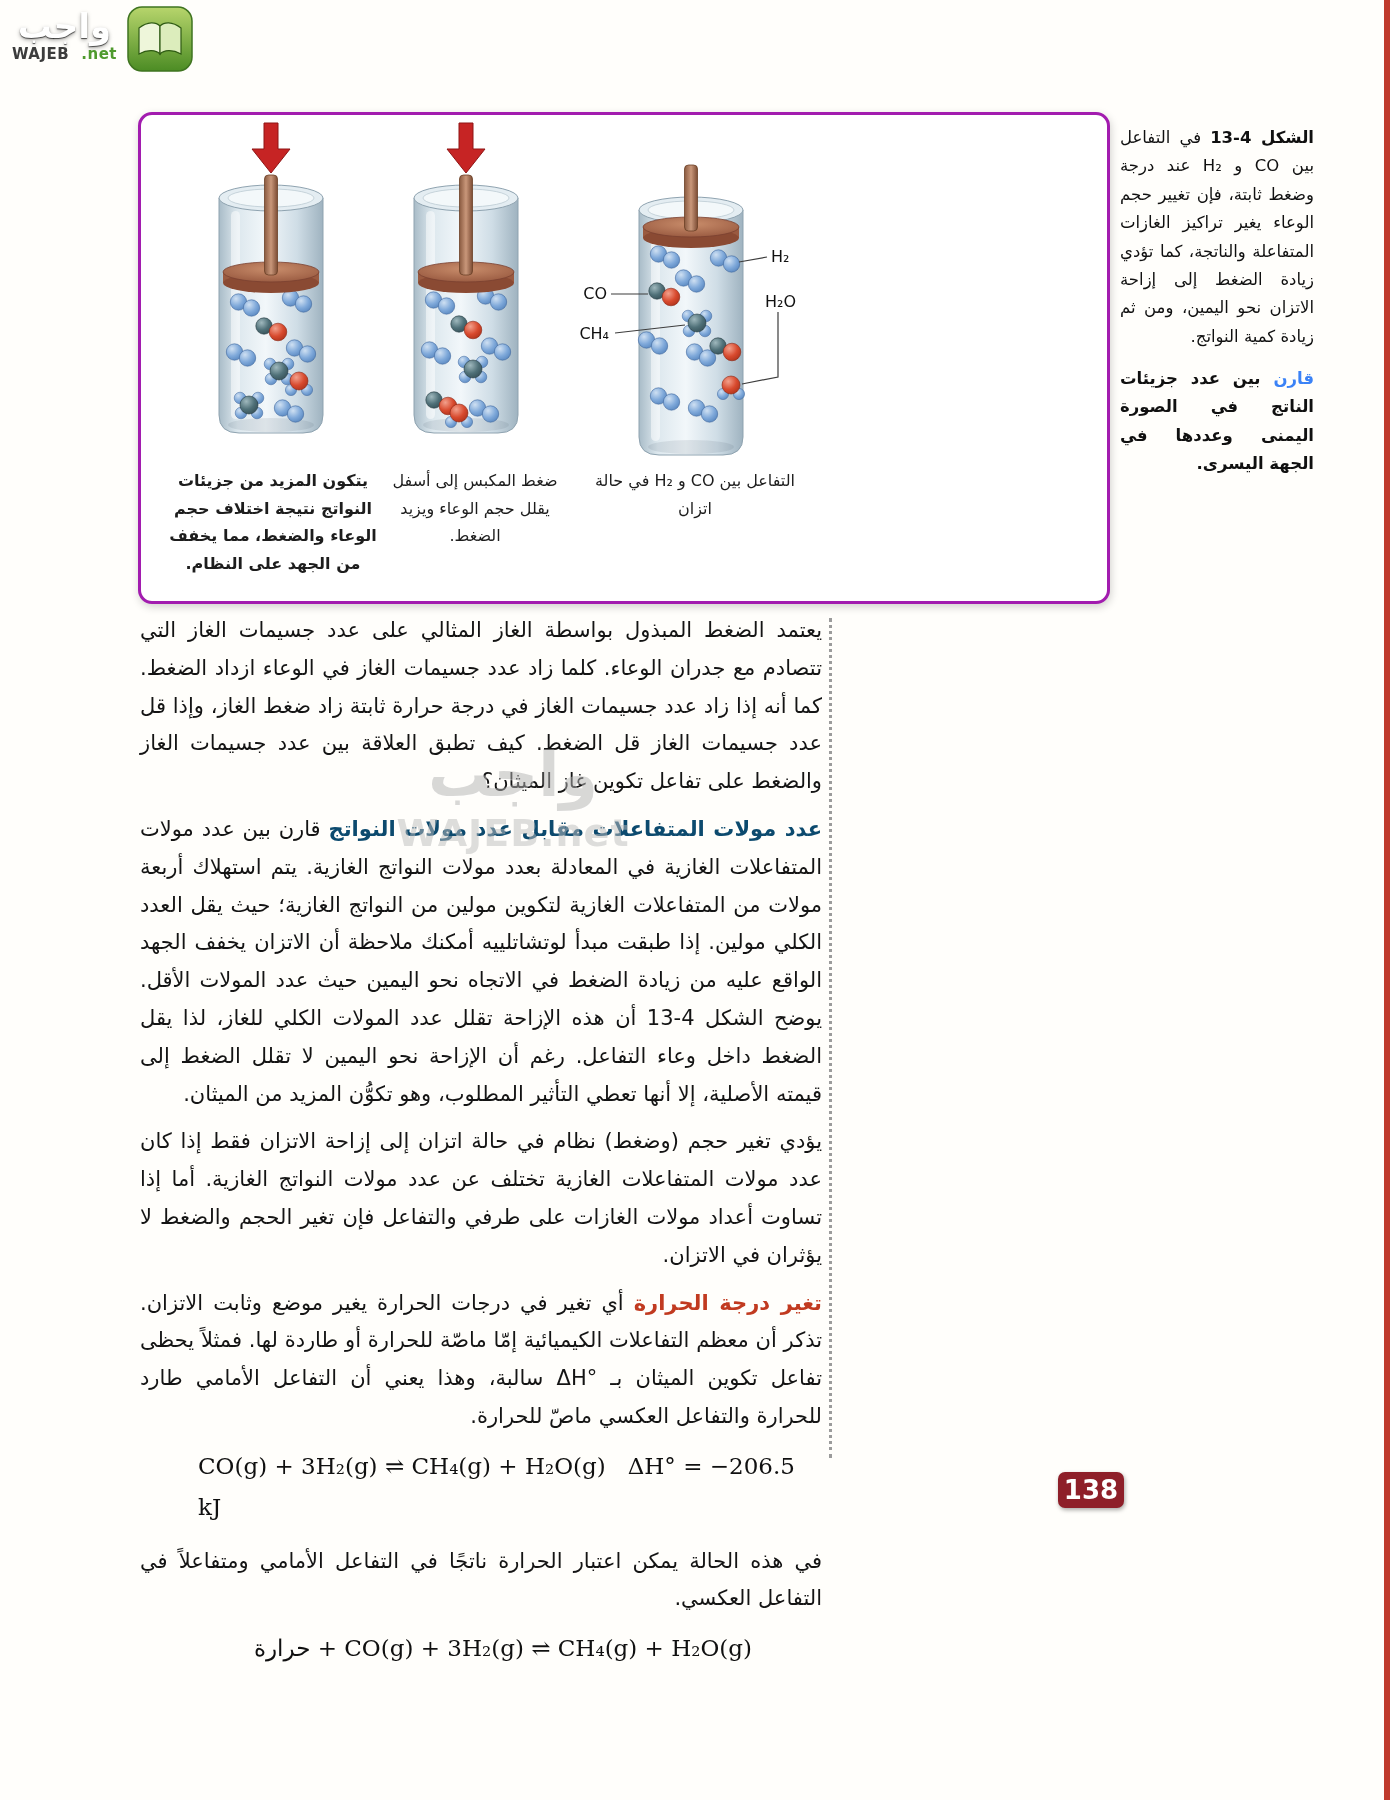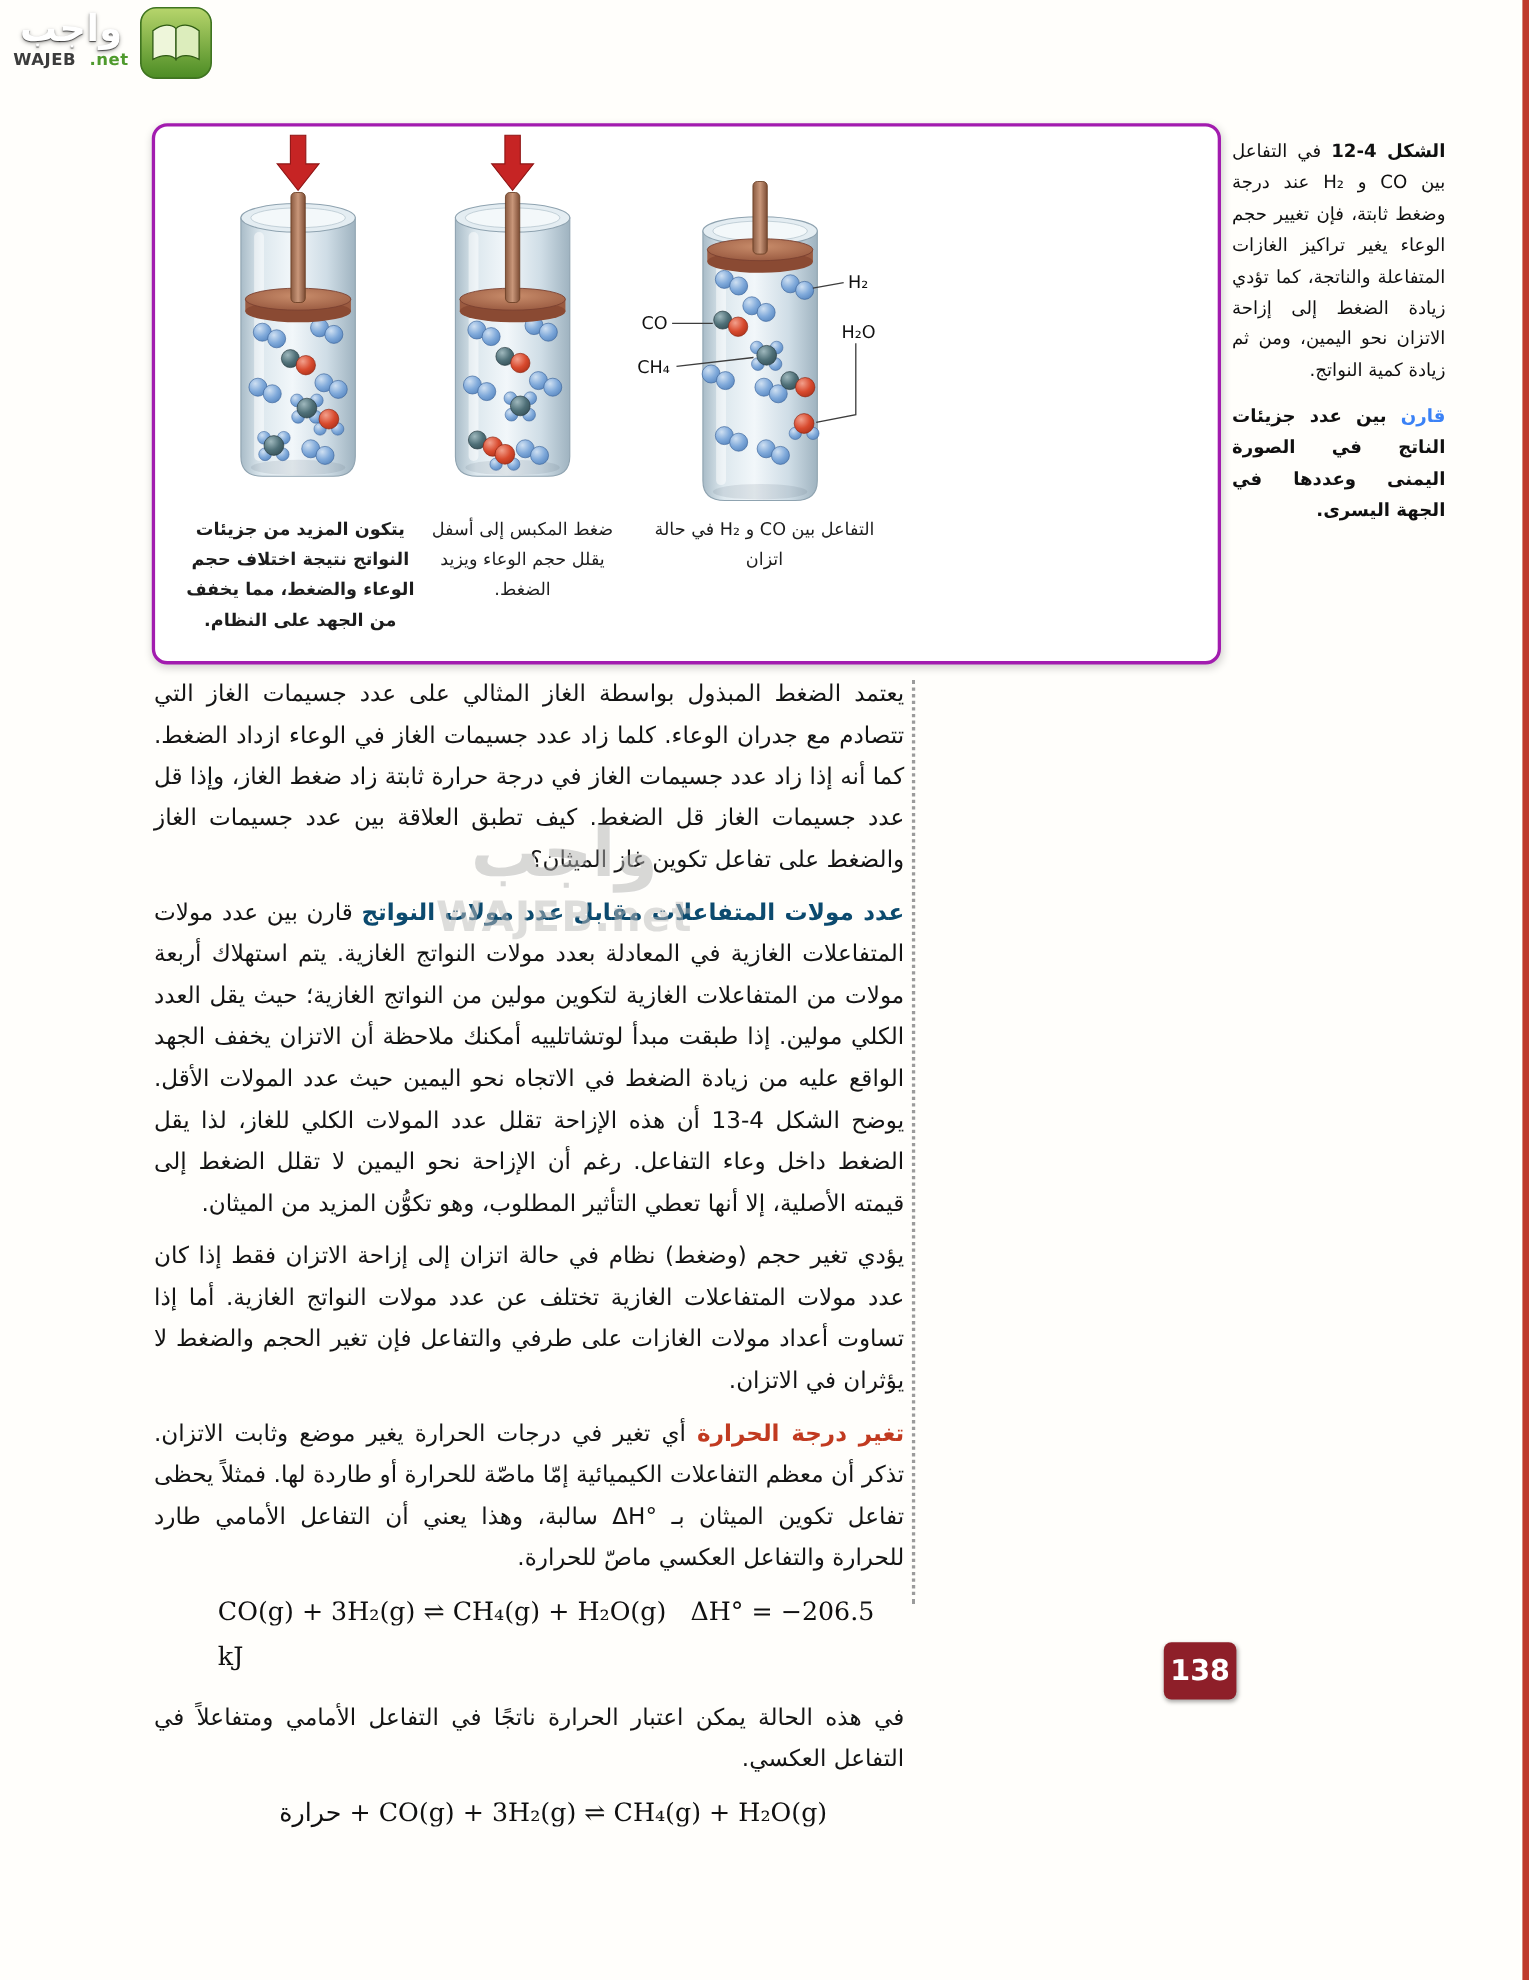--- a/index.html
+++ b/index.html
@@ -47,23 +47,23 @@
   .eq-ltr { direction:ltr; text-align:left; padding-left:58px; }
   .eq-rtl { direction:rtl; text-align:right; padding-right:70px; }
 
   .dotted-divider { position:absolute; left:829px; top:618px; height:840px; width:0; border-left:3px dotted #9b9b9b; }
 
   .watermark { position:absolute; left:368px; top:738px; width:290px; text-align:center; opacity:.5;
                pointer-events:none; z-index:5; }
   .wm-ar { font-size:62px; font-weight:bold; color:#b3b3b3; text-shadow:1px 1px 0 #fff; }
   .wm-en { font-size:38px; font-weight:bold; color:#bdbdbd; letter-spacing:1px; }
 
-  .page-badge { position:absolute; left:1058px; top:1472px; width:66px; height:52px; background:#8e1f29;
+  .page-badge { position:absolute; left:1058px; top:1472px; width:66px; height:36px; background:#8e1f29;
                 border-radius:7px; color:#fff; font-size:26px; font-weight:bold; display:flex;
-                align-items:center; justify-content:center; box-shadow:1px 2px 4px rgba(0,0,0,.35);margin-top:21px; }
+                align-items:center; justify-content:center; box-shadow:1px 2px 4px rgba(0,0,0,.35); }
 </style>
 </head>
 <body>
 
 <div class="page">
 
   <div class="red-edge"></div>
 
   <header class="logo">
     <div class="logo-text">
@@ -218,21 +218,21 @@
       <text class="mol-label" x="468" y="224" text-anchor="end">CH₄</text>
       <text class="mol-label" x="624" y="192">H₂O</text>
     </svg>
 
     <div class="fig-cap fig-cap-1" dir="rtl">يتكون المزيد من جزيئات النواتج نتيجة اختلاف حجم الوعاء والضغط، مما يخفف من الجهد على النظام.</div>
     <div class="fig-cap fig-cap-2" dir="rtl">ضغط المكبس إلى أسفل يقلل حجم الوعاء ويزيد الضغط.</div>
     <div class="fig-cap fig-cap-3" dir="rtl">التفاعل بين CO و H₂ في حالة اتزان</div>
   </section>
 
   <aside class="fig-side" dir="rtl">
-    <p><span class="fig-side-title">الشكل 4-12</span> <span>في التفاعل بين CO و H₂ عند درجة وضغط ثابتة، فإن تغيير حجم الوعاء يغير تراكيز الغازات المتفاعلة والناتجة، كما تؤدي زيادة الضغط إلى إزاحة الاتزان نحو اليمين، ومن ثم زيادة كمية النواتج.</span></p>
+    <p><span class="fig-side-title">الشكل 4-13</span> <span>في التفاعل بين CO و H₂ عند درجة وضغط ثابتة، فإن تغيير حجم الوعاء يغير تراكيز الغازات المتفاعلة والناتجة، كما تؤدي زيادة الضغط إلى إزاحة الاتزان نحو اليمين، ومن ثم زيادة كمية النواتج.</span></p>
     <p class="compare"><span class="compare-word">قارن</span> <span>بين عدد جزيئات الناتج في الصورة اليمنى وعددها في الجهة اليسرى.</span></p>
   </aside>
 
   <div class="dotted-divider"></div>
 
   <div class="watermark">
     <div class="wm-ar">واجب</div>
     <div class="wm-en">WAJEB.net</div>
   </div>
 

